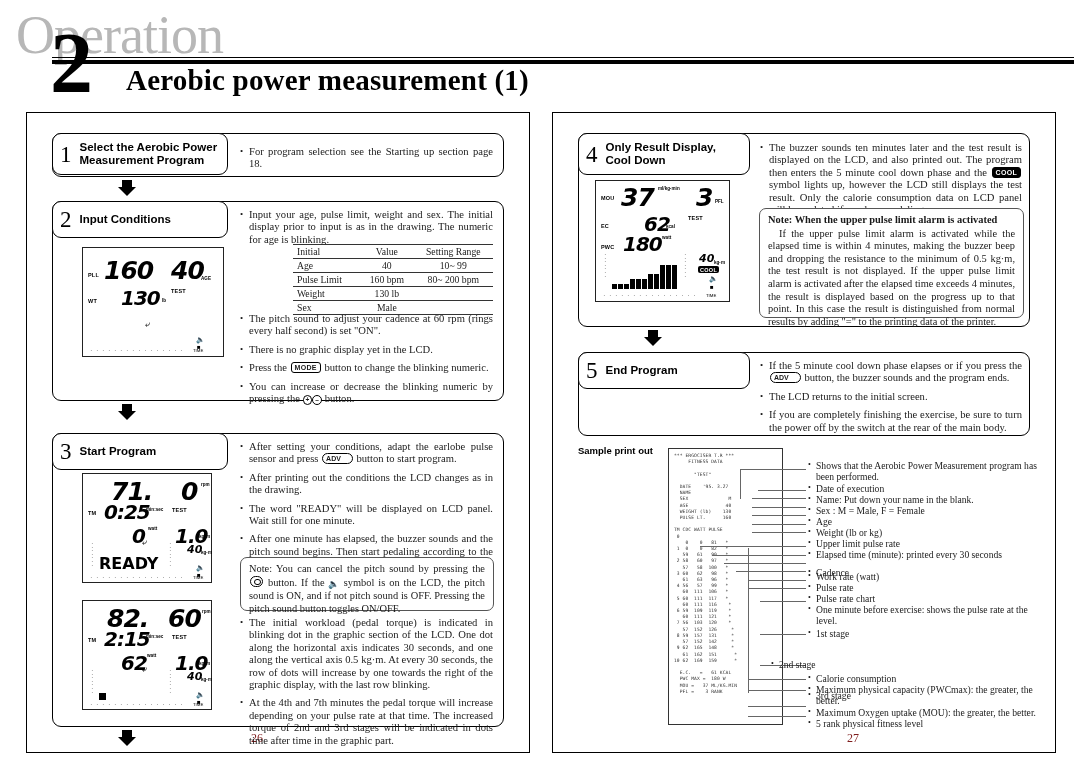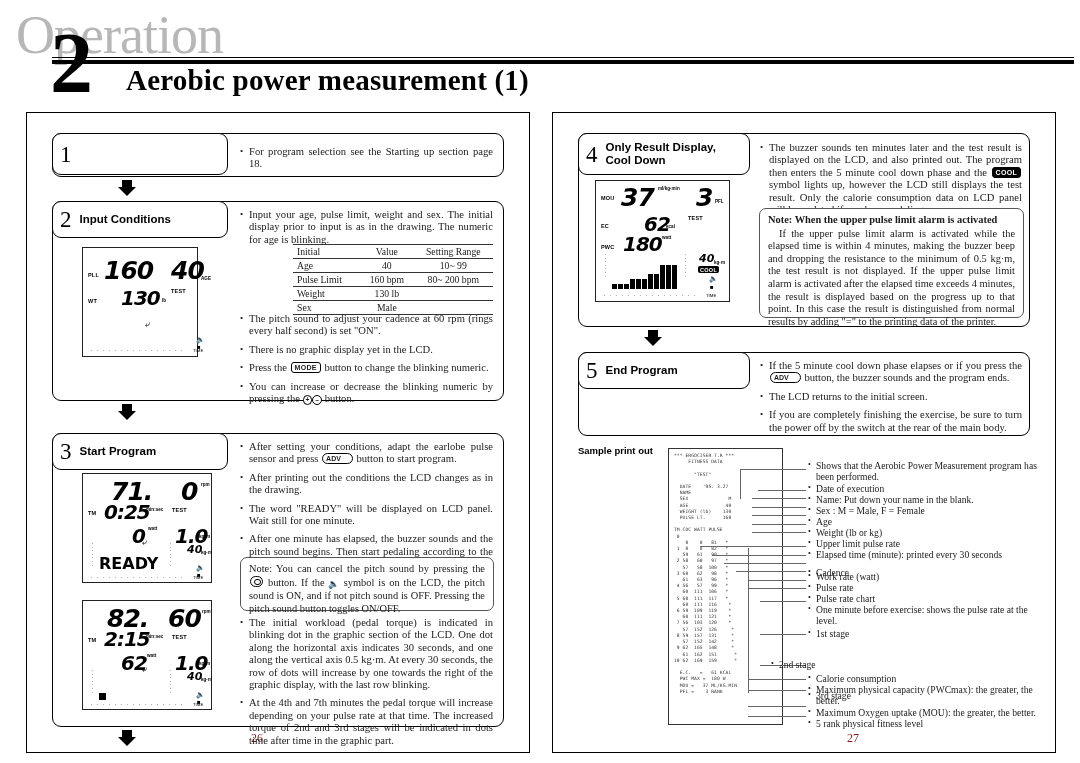--- a/index.html
+++ b/index.html
@@ -168,20 +168,24 @@
     <div class="hdr-title">Aerobic power measurement (1)</div>
   </div>
 
   <div class="sheet sheet-l">
     <div class="pgnum pgnum-l">26</div>
   </div>
 
   <div class="stepbox" style="left:52px;top:133px;width:450px;height:42px;">
     <div class="steptag" style="width:176px;height:42px;">
       <div class="stepnum">1</div>
+      <div>
+        <div class="steplabel">Select the Aerobic Power</div>
+        <div class="steplabel">Measurement Program</div>
+      </div>
     </div>
   </div>
   <div class="bl" style="left:240px;top:146px;width:253px;">
     <ul>
         <li>For program selection see the Starting up section page 18.</li>
       </ul>
   </div>
 
   <div class="arw" style="left:118px;top:180px;">
     <div class="stem" style="left:4px;top:0;width:10px;height:8px;"></div>
@@ -233,21 +237,21 @@
 
   <div class="bl" style="left:240px;top:313px;width:253px;">
     <ul>
       <li>The pitch sound to adjust your cadence at 60 rpm (rings every half second) is set "ON".</li>
       <li>There is no graphic display yet in the LCD.</li>
       <li>Press the <span class="key">MODE</span> button to change the blinking numeric.</li>
       <li>You can increase or decrease the blinking numeric by pressing the <span class="keypm">+</span><span class="keypm">–</span> button.</li>
     </ul>
   </div>
 
-  <div class="lcd" style="left:82px;top:247px;width:116px;height:110px;text-align:center;">
+  <div class="lcd" style="left:82px;top:247px;width:142px;height:110px;text-align:center;">
     <div class="sm" style="left:5px;top:24px;">PLL</div>
     <div class="big" style="left:21px;top:10px;">160</div>
     <div class="big" style="left:88px;top:10px;">40</div>
     <div class="tiny" style="left:118px;top:28px;">AGE</div>
     <div class="sm" style="left:88px;top:40px;">TEST</div>
     <div class="sm" style="left:5px;top:50px;">WT</div>
     <div class="mid" style="left:38px;top:40px;">130</div>
     <div class="tiny" style="left:79px;top:50px;">lb</div>
     <div class="arrowdn" style="left:62px;top:72px;">⤶</div>
     <div class="tiny" style="left:113px;top:88px;font-size:7px;">🔈</div>

